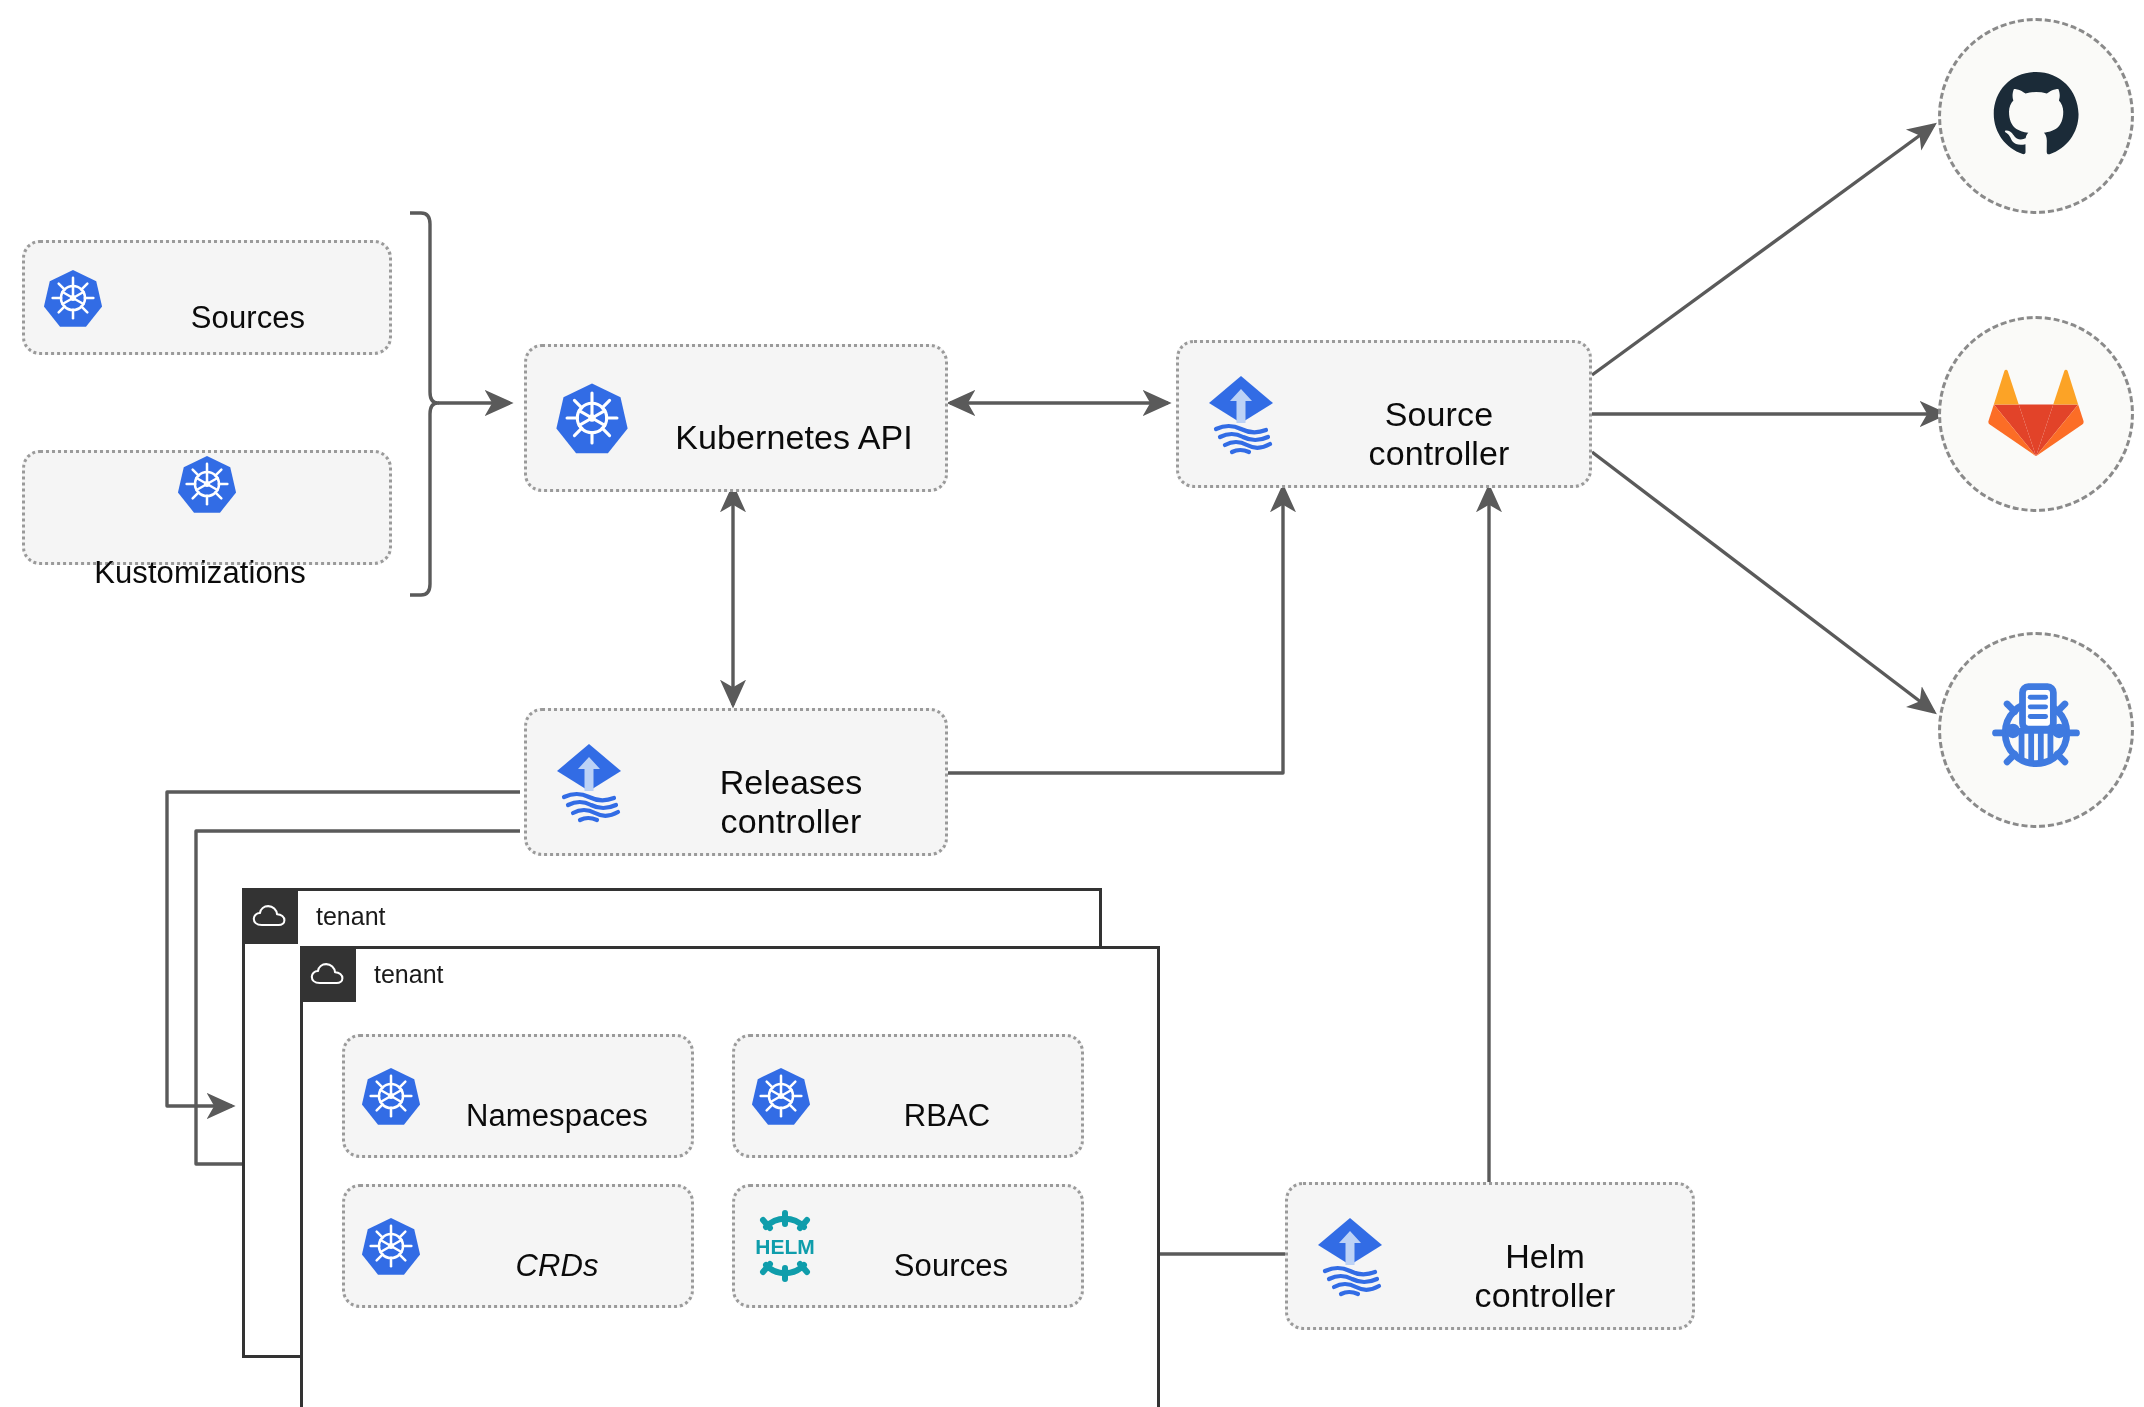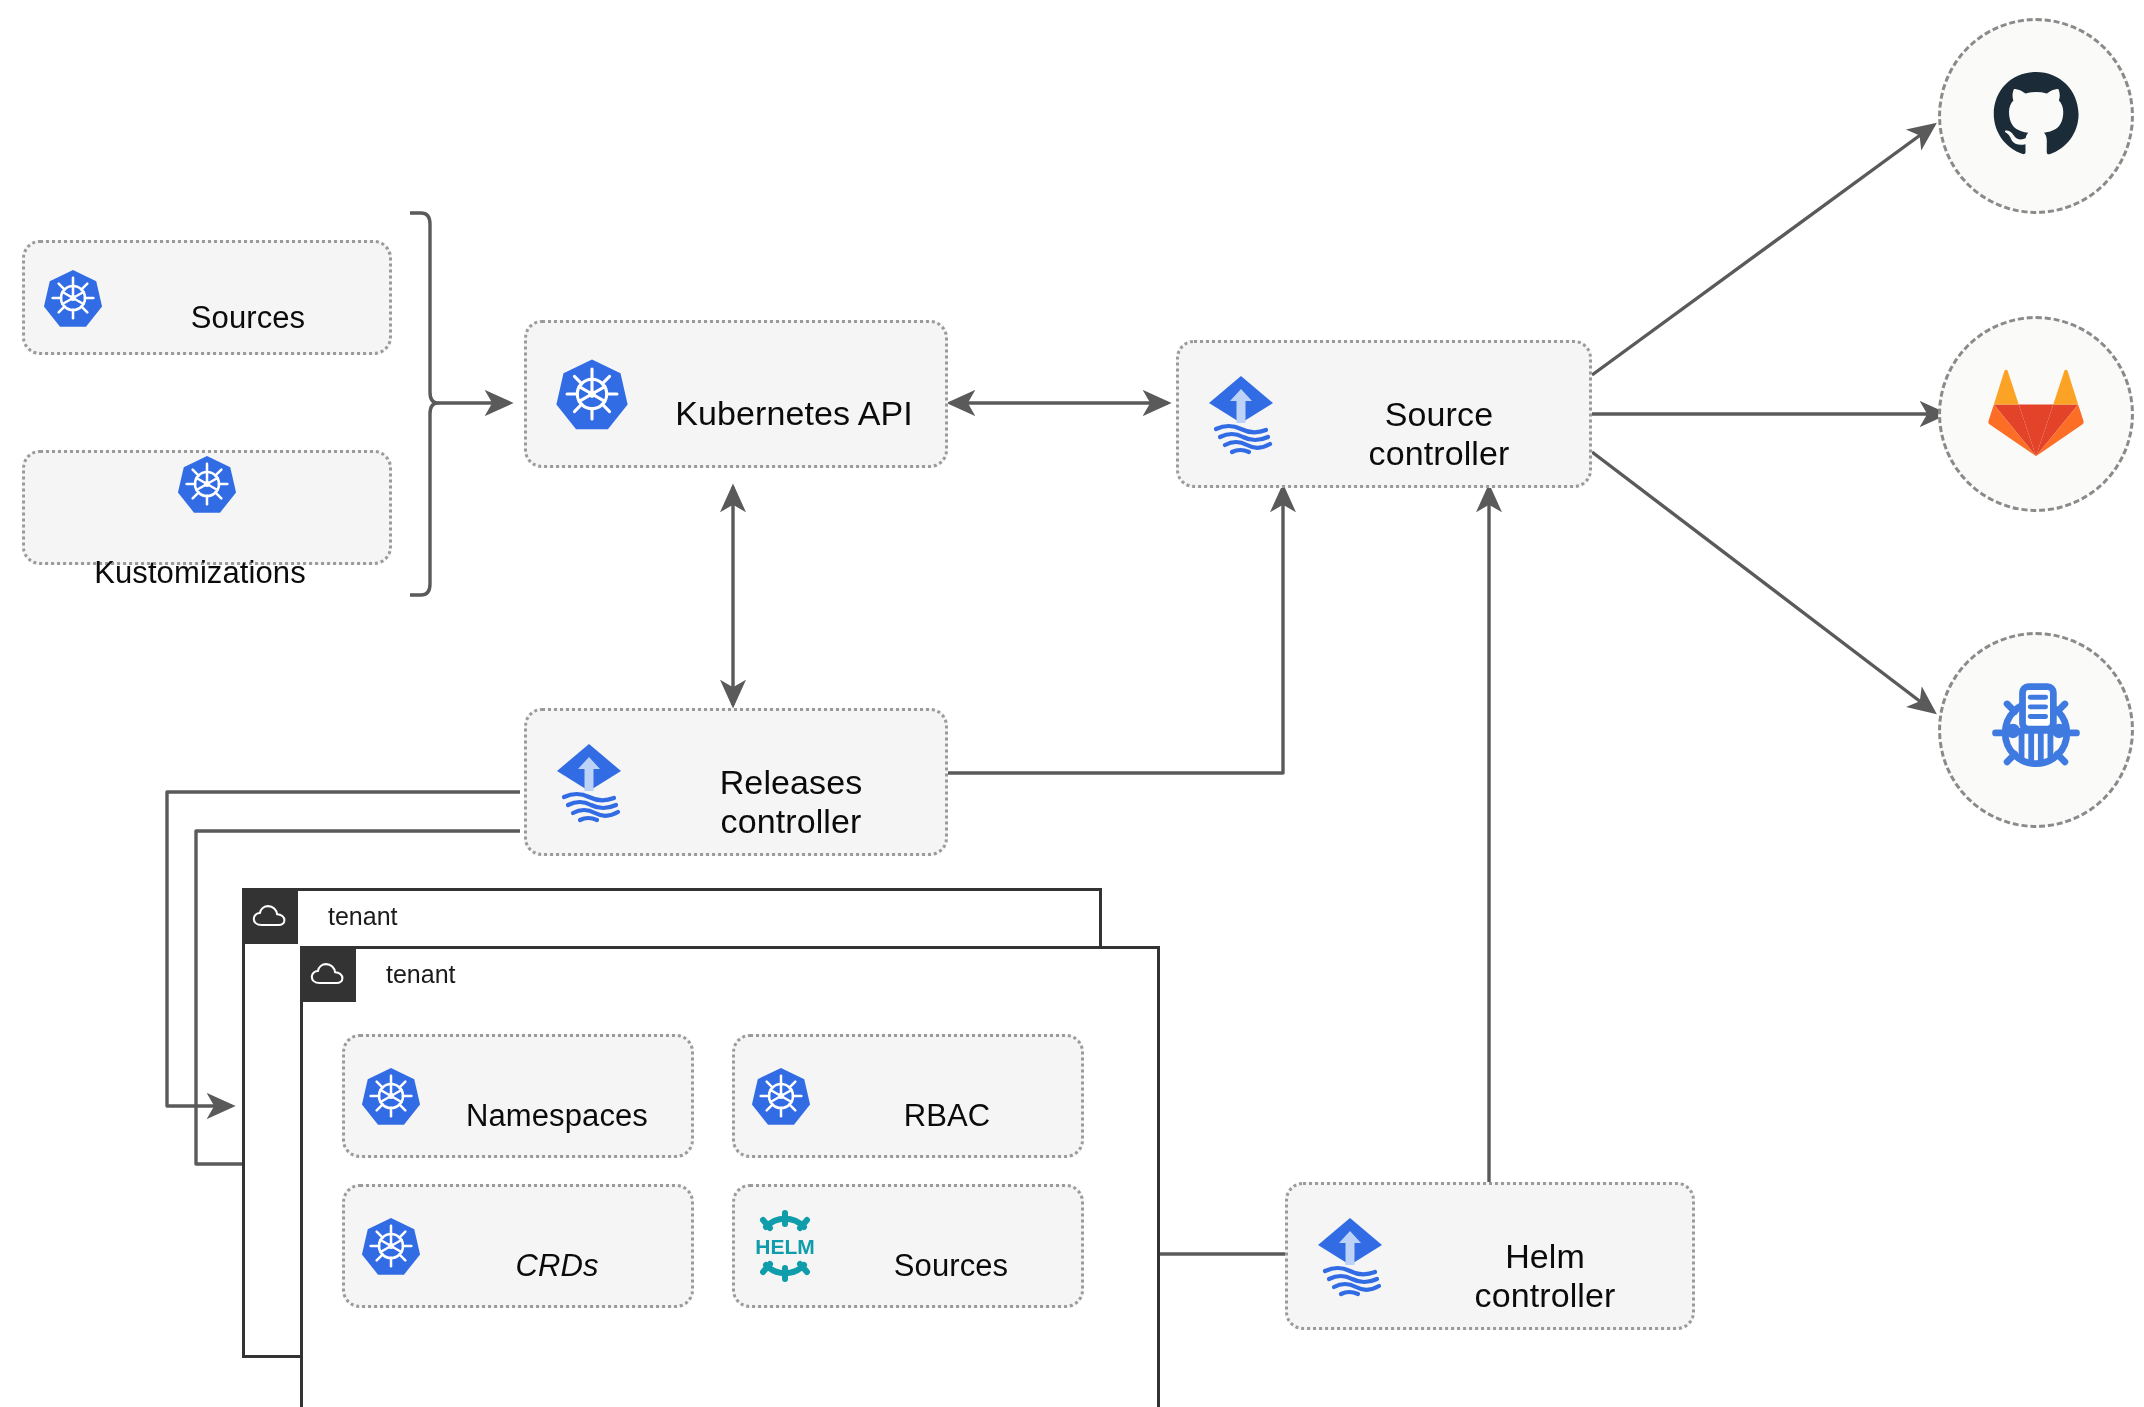--- a/index.html
+++ b/index.html
@@ -40,21 +40,21 @@
   }
   .tenant .bar{
     position:absolute;left:-3px;top:-3px;
     height:56px;display:flex;align-items:center;
   }
   .tenant .bar .cloudbox{
     width:56px;height:56px;background:#333333;
     display:flex;align-items:center;justify-content:center;
   }
   .tenant .bar .tname{
-    margin-left:30px;color:#1a1a1a;font-size:25px;
+    margin-left:18px;color:#1a1a1a;font-size:25px;
   }
 
   
   .circle{
     position:absolute;box-sizing:border-box;
     border:3px dashed #8a8a8a;border-radius:50%;
     background:#fafaf8;
     display:flex;align-items:center;justify-content:center;
     z-index:5;
   }
@@ -148,21 +148,21 @@
             <line x1="42.8" y1="25.8" x2="32" y2="32"></line>
           <line x1="42.8" y1="38.2" x2="32" y2="32"></line>
             <line x1="21.2" y1="25.8" x2="32" y2="32"></line>
           <line x1="21.2" y1="38.2" x2="32" y2="32"></line>
         </g>
       </svg>
     </span>
     <span class="lbl">Kustomizations</span>
   </div>
 
-  <div class="node" style="left:524px;top:320px;width:424px;height:148px;">
+  <div class="node" style="left:524px;top:344px;width:424px;height:148px;">
     <span class="ico" style="width:130px;">
       <svg width="76" height="76" viewBox="0 0 64 64">
         <path d="M32 3 L56 14.6 L62 40.8 L45.4 61.6 L18.6 61.6 L2 40.8 L8 14.6 Z" fill="#326ce5"></path>
         <g fill="none" stroke="#fff" stroke-width="2.6" stroke-linecap="round">
           <circle cx="32" cy="32" r="12.4"></circle>
           <circle cx="32" cy="32" r="3.1" fill="#fff" stroke="none"></circle>
           <line x1="32" y1="11" x2="32" y2="19.8"></line>
             <line x1="32" y1="44.2" x2="32" y2="53"></line>
           <line x1="11" y1="32" x2="19.8" y2="32"></line>
             <line x1="44.2" y1="32" x2="53" y2="32"></line>

